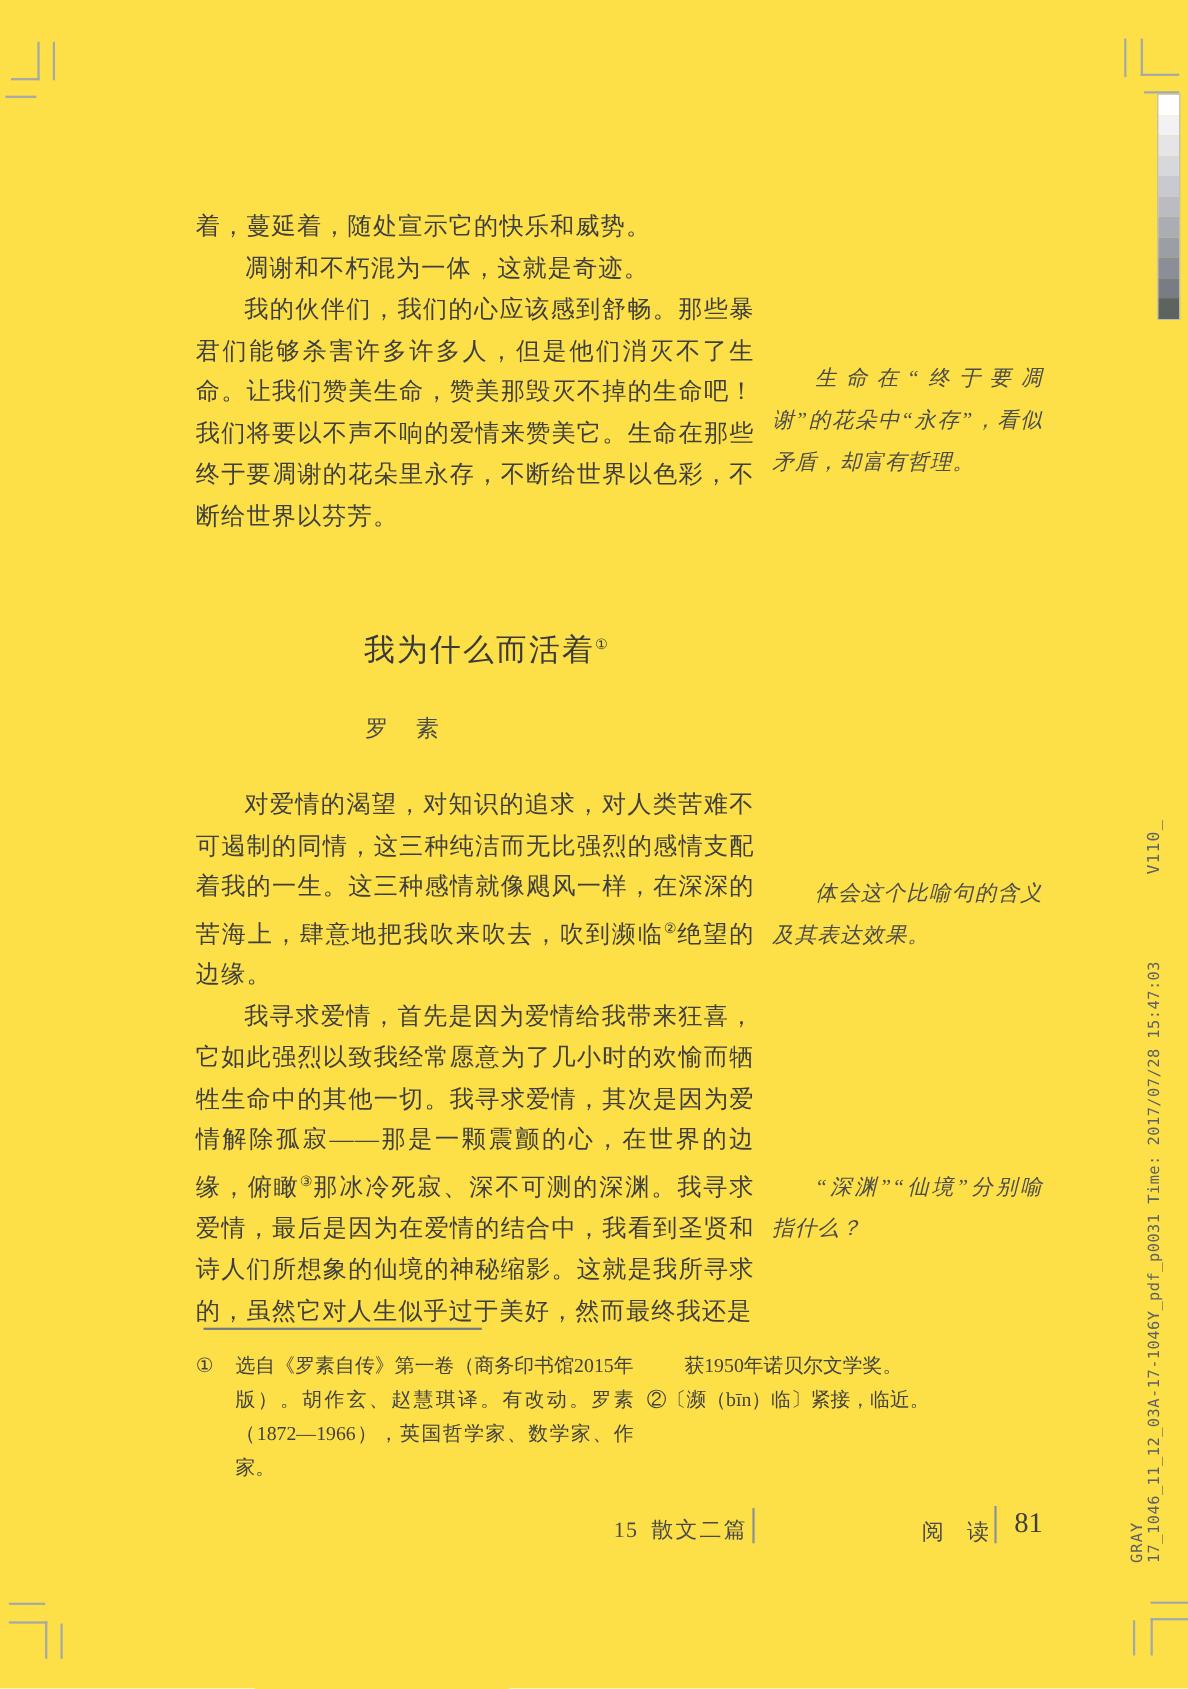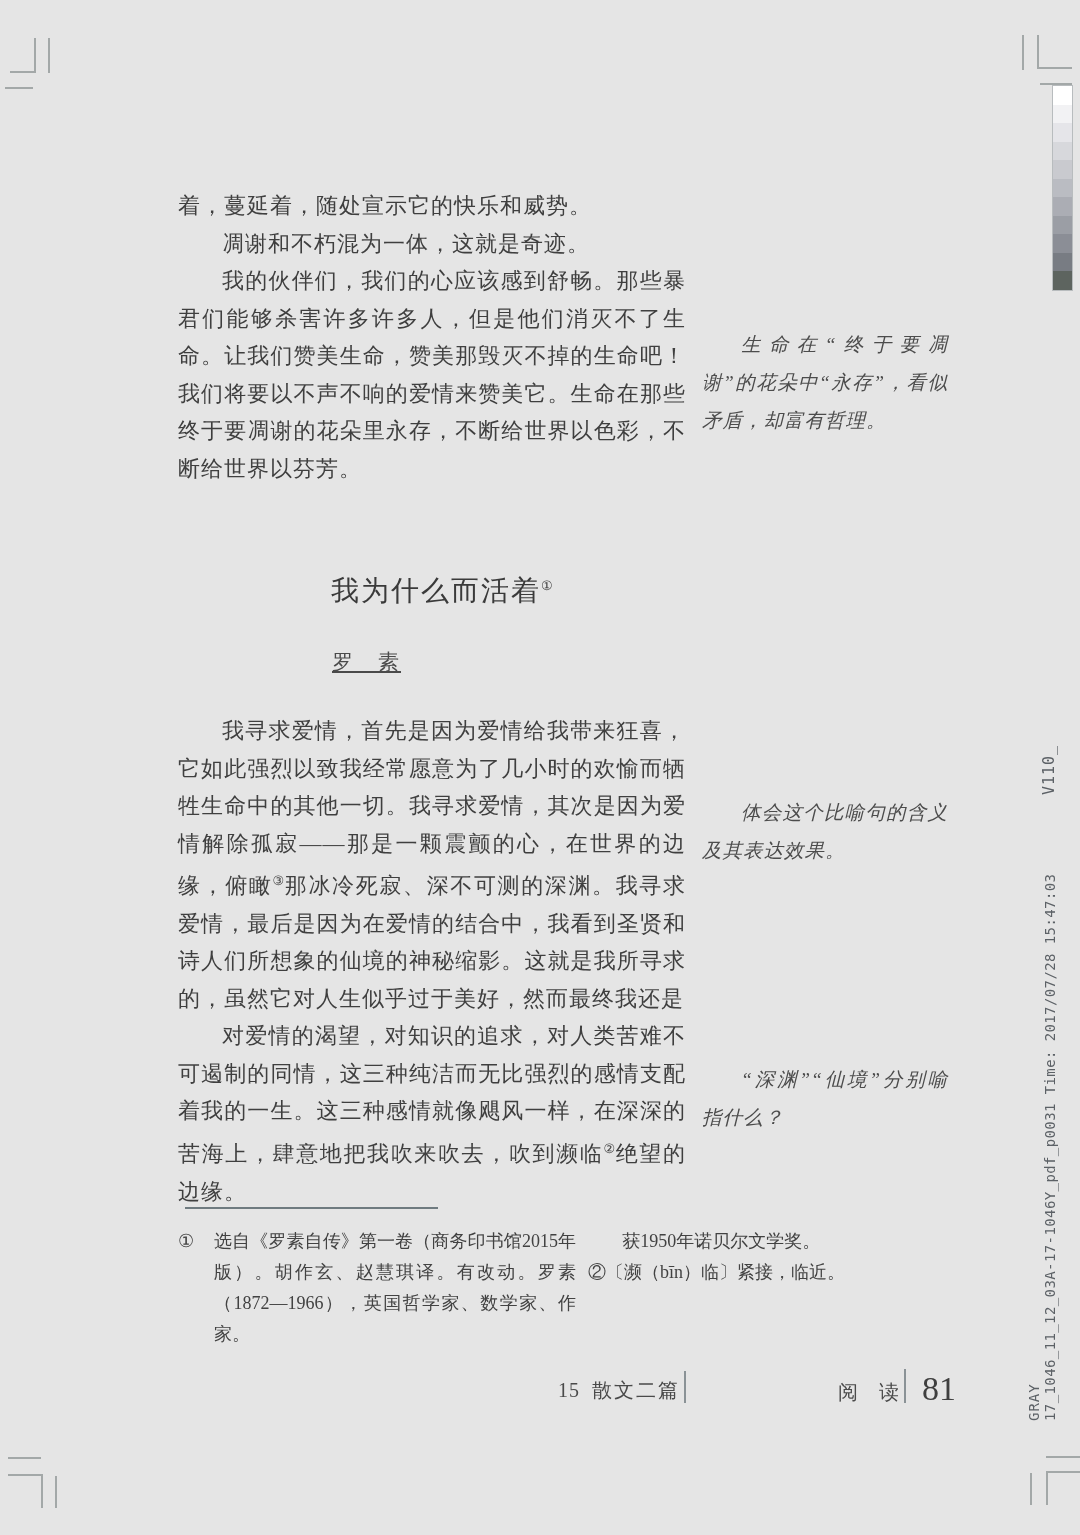--- a/index.html
+++ b/index.html
@@ -2,21 +2,21 @@
 <html><head>
 <meta charset="utf-8">
 <style>
   * { margin: 0; padding: 0; box-sizing: border-box; }
   html, body { background: #ffffff; }
   body { font-family: "Liberation Serif", serif; }
   .page {
     position: relative;
     width: 1080px;
     height: 1535px;
-    background: #e5e5e5;
+    background: #fde047;
     overflow: hidden;
     color: #3d3d3d;
   }
 
   
   .body-col {
     position: absolute;
     left: 178px;
     width: 508px;
     font-size: 22px;
@@ -45,21 +45,20 @@
     letter-spacing: 2px;
     color: #3a3a3a;
   }
   .author-block {
     position: absolute;
     left: 332px;
     top: 648px;
     font-size: 21px;
     letter-spacing: 2px;
     color: #4a4a4a;
-    text-decoration: underline;
   }
 
   
   .margin-note {
     position: absolute;
     left: 702px;
     width: 246px;
     font-size: 19.5px;
     line-height: 38px;
     font-style: italic;
@@ -135,21 +134,21 @@
     left: 904px;
     top: 1369px;
     width: 2px;
     height: 34px;
     background: #8a9296;
   }
   .page-number {
     position: absolute;
     left: 922px;
     top: 1370px;
-    font-size: 34px;
+    font-size: 26px;
     color: #3f3f3f;
   }
 
   
   .sideways {
     position: absolute;
     white-space: nowrap;
     transform: rotate(-90deg);
     transform-origin: 0 0;
     font-family: "DejaVu Sans Mono", monospace;
@@ -222,24 +221,24 @@
 
   <div class="margin-note" id="margin-note-1">生命在“终于要凋谢”的花朵中“永存”，看似矛盾，却富有哲理。</div>
 
   <div class="title-block">
     <span>我为什么而活着</span><sup>①</sup>
   </div>
   <div class="author-block">罗　素</div>
 
   <div class="body-col" id="essay2-body">
     <p class="indent">
-      <span>我寻求爱情，首先是因为爱情给我带来狂喜，它如此强烈以致我经常愿意为了几小时的欢愉而牺牲生命中的其他一切。我寻求爱情，其次是因为爱情解除孤寂——那是一颗震颤的心，在世界的边缘，俯瞰</span><sup>③</sup><span>那冰冷死寂、深不可测的深渊。我寻求爱情，最后是因为在爱情的结合中，我看到圣贤和诗人们所想象的仙境的神秘缩影。这就是我所寻求的，虽然它对人生似乎过于美好，然而最终我还是</span>
+      <span>对爱情的渴望，对知识的追求，对人类苦难不可遏制的同情，这三种纯洁而无比强烈的感情支配着我的一生。这三种感情就像飓风一样，在深深的苦海上，肆意地把我吹来吹去，吹到濒临</span><sup>②</sup><span>绝望的边缘。</span>
     </p>
     <p class="indent">
-      <span>对爱情的渴望，对知识的追求，对人类苦难不可遏制的同情，这三种纯洁而无比强烈的感情支配着我的一生。这三种感情就像飓风一样，在深深的苦海上，肆意地把我吹来吹去，吹到濒临</span><sup>②</sup><span>绝望的边缘。</span>
+      <span>我寻求爱情，首先是因为爱情给我带来狂喜，它如此强烈以致我经常愿意为了几小时的欢愉而牺牲生命中的其他一切。我寻求爱情，其次是因为爱情解除孤寂——那是一颗震颤的心，在世界的边缘，俯瞰</span><sup>③</sup><span>那冰冷死寂、深不可测的深渊。我寻求爱情，最后是因为在爱情的结合中，我看到圣贤和诗人们所想象的仙境的神秘缩影。这就是我所寻求的，虽然它对人生似乎过于美好，然而最终我还是</span>
     </p>
   </div>
 
   <div class="margin-note" id="margin-note-2">体会这个比喻句的含义及其表达效果。</div>
   <div class="margin-note" id="margin-note-3">“深渊”“仙境”分别喻指什么？</div>
 
   <div class="fn-rule"></div>
 
   <div class="fn-left">
     <span class="fn-marker">①</span>

